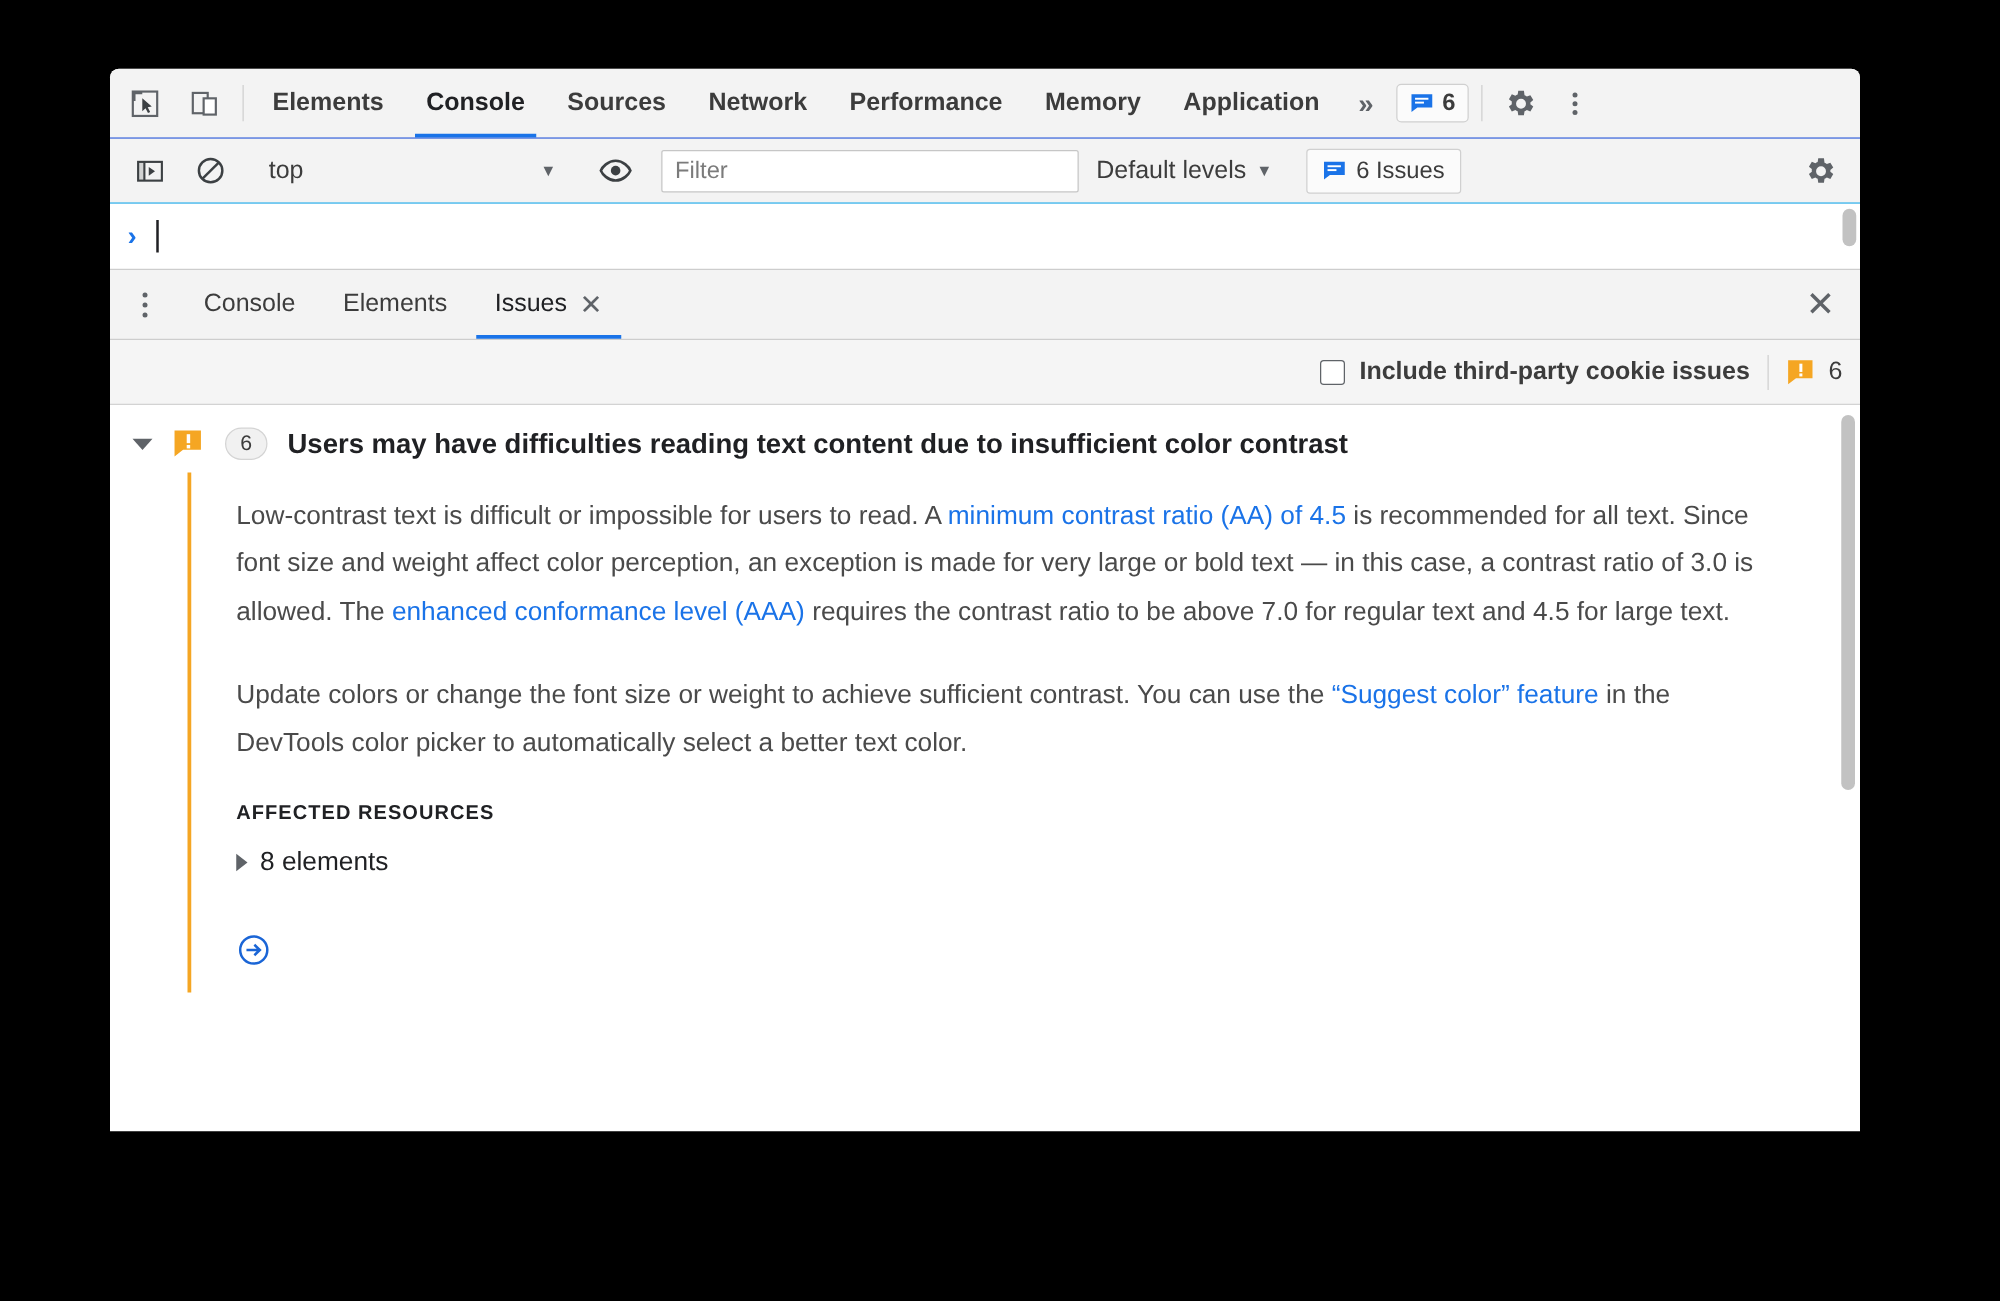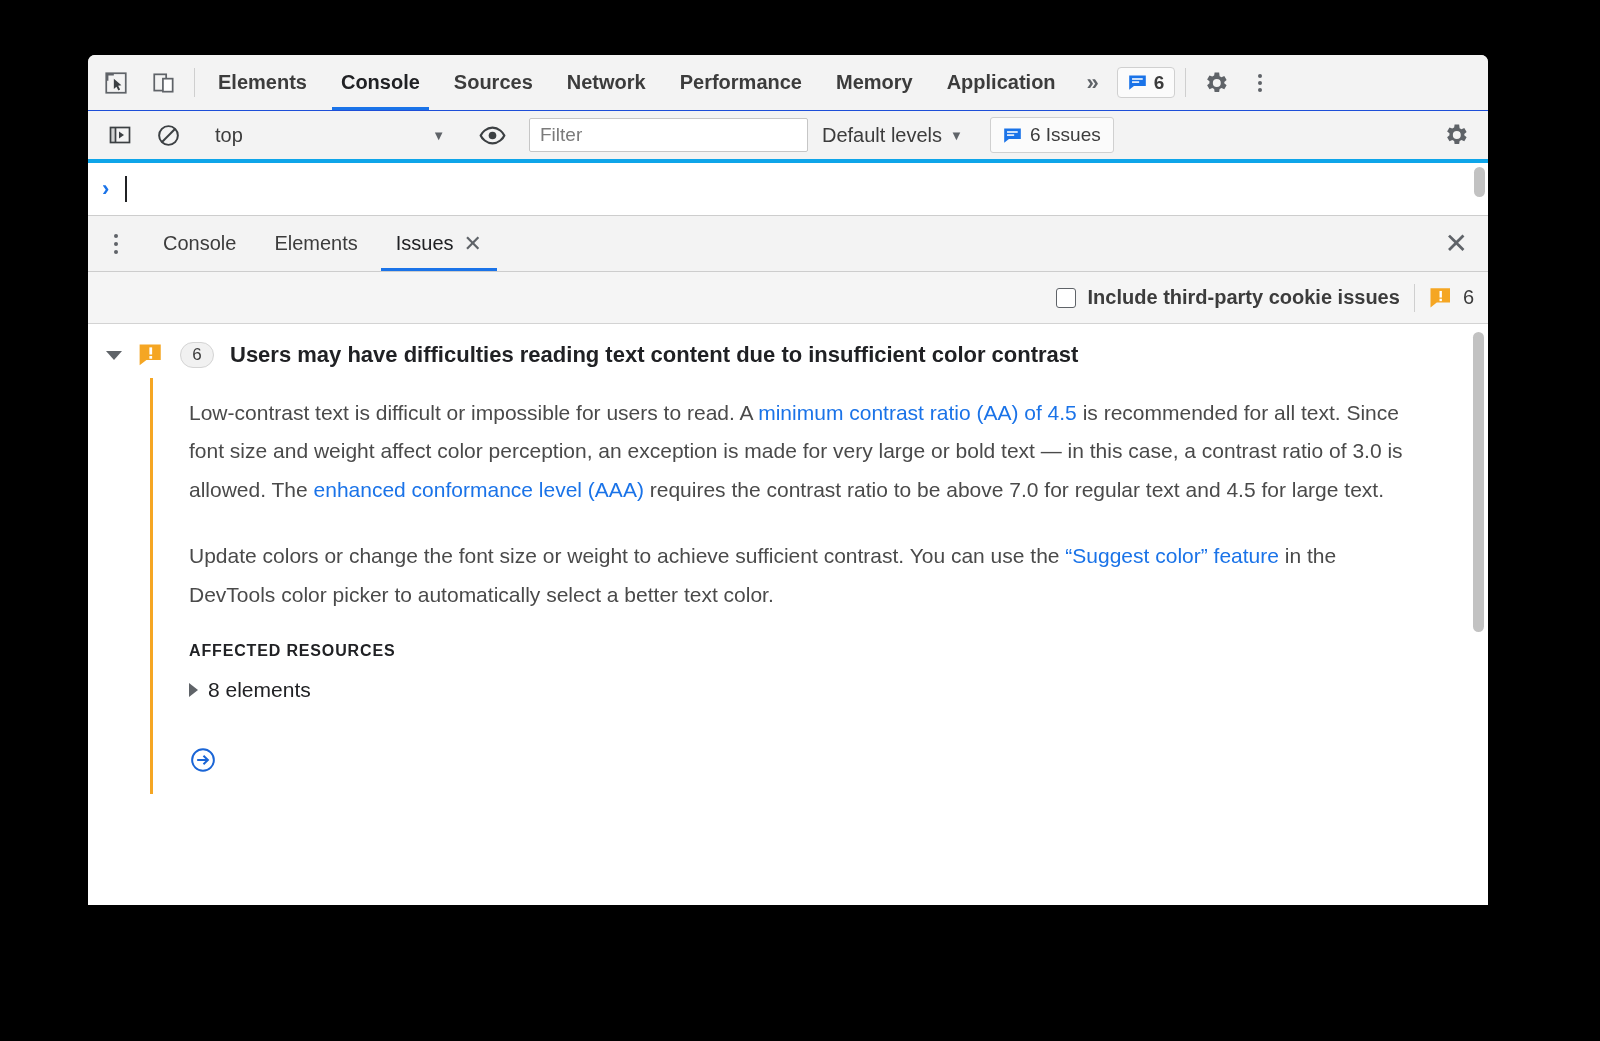--- a/index.html
+++ b/index.html
@@ -79,33 +79,33 @@
   .kebab {
     width: 40px; display: flex; flex-direction: column;
     align-items: center; justify-content: center; gap: 3px; cursor: pointer;
   }
   .kebab i { width: 4px; height: 4px; border-radius: 50%; background: #5f6368; display: block; }
 
   
   .consolebar {
     height: 52px;
     background: #f3f3f3;
-    border-bottom: 4px solid #0ea5e9;
+    border-bottom: 1px solid #0ea5e9;
     display: flex; align-items: center;
     padding: 0 8px;
   }
   .cb-btn { width: 48px; height: 52px; display: flex; align-items: center; justify-content: center; cursor: pointer; }
   .ctx-select {
     display: flex; align-items: center; justify-content: space-between;
     width: 250px; height: 34px; padding: 0 10px;
     font-size: 20px; color: #3c3c3c; cursor: pointer;
   }
   .caret { font-size: 13px; color: #5f6368; }
   .filter-input {
-    width: 279px; height: 34px;
+    width: 334px; height: 34px;
     border: 1px solid #c6c6c6; border-radius: 2px;
     background: #fff; padding: 0 10px;
     font-size: 19px; color: #6d28d9;
     font-family: "Liberation Sans", sans-serif;
   }
   .filter-input::placeholder { color: #7b7b7b; opacity: 1; }
   .levels {
     display: flex; align-items: center; gap: 8px;
     padding: 0 14px; font-size: 20px; color: #3c3c3c; cursor: pointer;
   }

